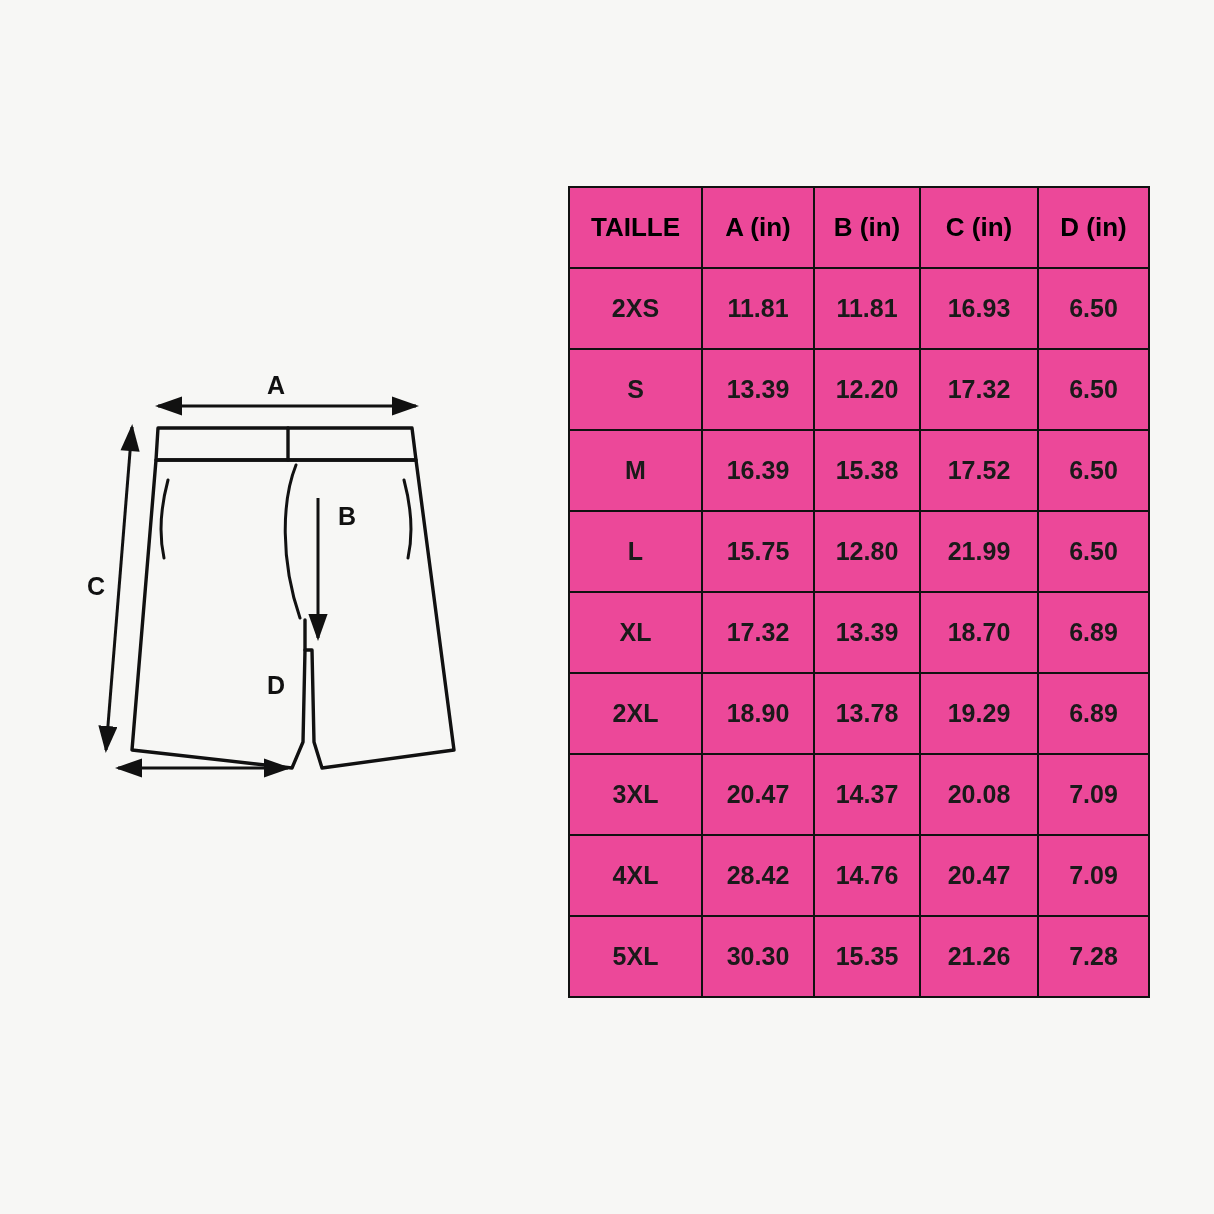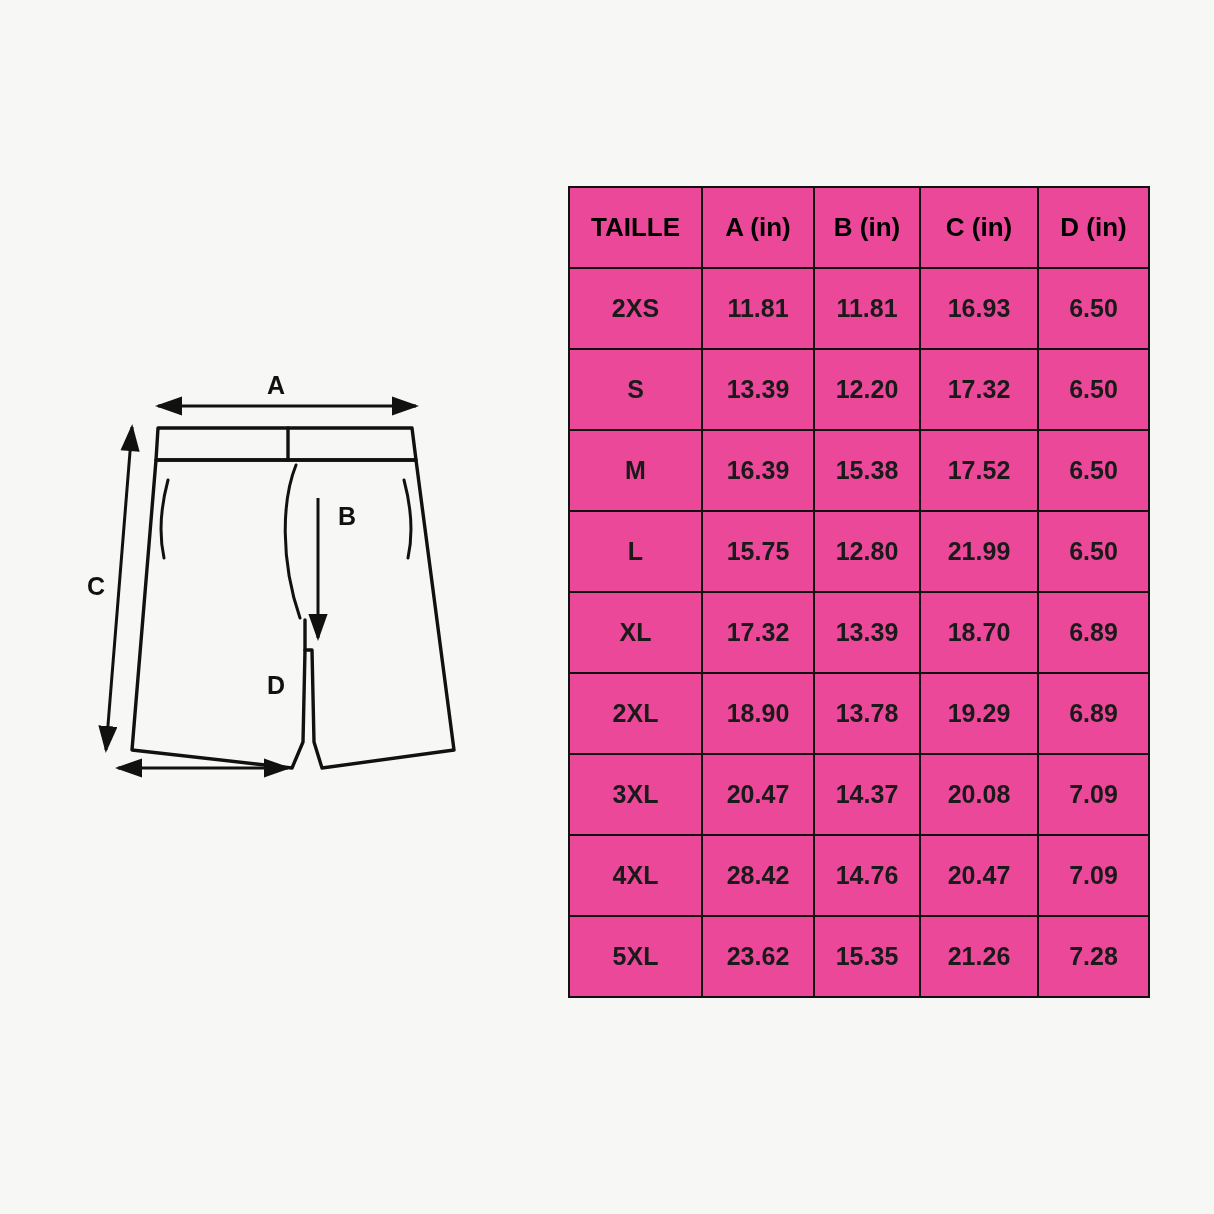--- a/index.html
+++ b/index.html
@@ -207,21 +207,21 @@
         </tr>
         <tr>
           <td>4XL</td>
           <td>28.42</td>
           <td>14.76</td>
           <td>20.47</td>
           <td>7.09</td>
         </tr>
         <tr>
           <td>5XL</td>
-          <td>23.62</td>
+          <td>30.30</td>
           <td>15.35</td>
           <td>21.26</td>
           <td>7.28</td>
         </tr>
       </tbody>
     </table>
   </div>
 
 </div>
 

